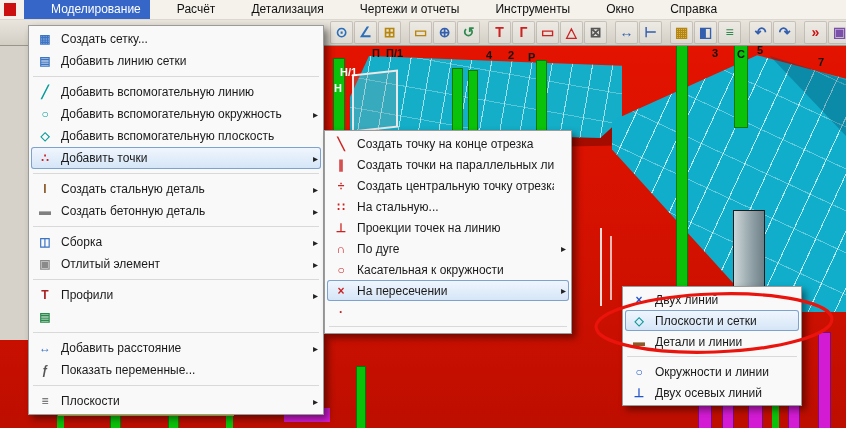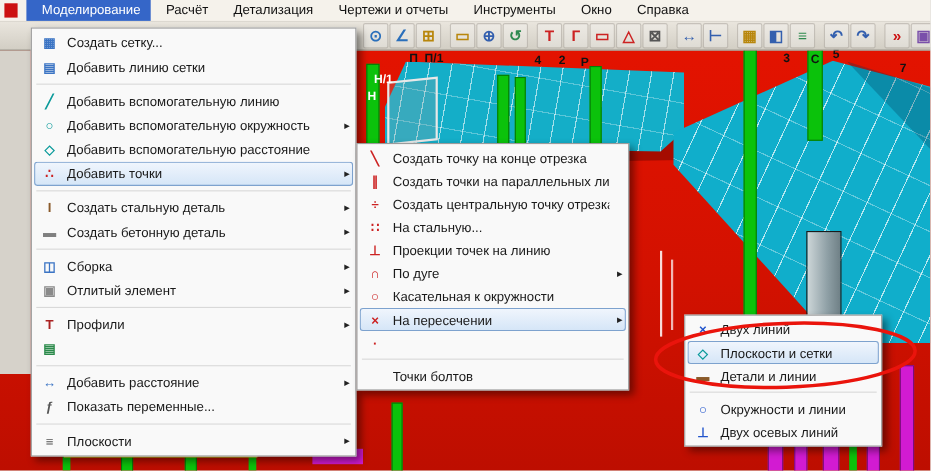--- a/index.html
+++ b/index.html
@@ -3,21 +3,21 @@
 <meta charset="utf-8">
 <style>
   html,body{margin:0;padding:0;width:846px;height:428px;overflow:hidden;}
   #stage{position:relative;width:846px;height:428px;font-family:"Liberation Sans",sans-serif;
          background:#d6d2ca;overflow:hidden;cursor:default;}
 
   
   #menubar{position:absolute;left:0;top:0;width:846px;height:19px;background:#f5f2eb;
            border-bottom:1px solid #dcd8d0;display:flex;align-items:center;z-index:30;font-size:12px;}
   .mb-app-icon{width:12px;height:13px;background:#cc1111;margin:0 8px 0 4px;flex:0 0 12px;}
-  .mb-item{padding:2px 9px 3px 14px;color:#111;white-space:nowrap;}
+  .mb-item{padding:2px 9px 3px 27px;color:#111;white-space:nowrap;}
   .mb-item.active{background:#3566c8;color:#fff;}
 
   
   #toolbar{position:absolute;left:0;top:19px;width:846px;height:27px;box-sizing:border-box;
            background:linear-gradient(#eae6de,#d2cec4);border-bottom:1px solid #9a958c;z-index:5;
            display:flex;align-items:center;gap:1px;padding-left:330px;overflow:hidden;}
   .tb-icon{width:21px;height:21px;flex:0 0 21px;display:flex;align-items:center;justify-content:center;
            font-size:14px;font-weight:bold;background:rgba(255,255,255,.25);border:1px solid rgba(150,145,135,.45);
            border-radius:2px;}
   .tb-sep{width:6px;flex:0 0 6px;height:21px;}
@@ -177,21 +177,21 @@
         <span class="mi-lb">Добавить вспомогательную линию</span>
         <span class="mi-ar"></span>
       </div>
       <div class="mi">
         <span class="mi-ic" style="color: rgb(10, 154, 154);">○</span>
         <span class="mi-lb">Добавить вспомогательную окружность</span>
         <span class="mi-ar">▸</span>
       </div>
       <div class="mi">
         <span class="mi-ic" style="color: rgb(10, 154, 154);">◇</span>
-        <span class="mi-lb">Добавить вспомогательную расстояние</span>
+        <span class="mi-lb">Добавить вспомогательную плоскость</span>
         <span class="mi-ar"></span>
       </div>
       <div class="mi hl">
         <span class="mi-ic" style="color: rgb(204, 34, 34);">∴</span>
         <span class="mi-lb">Добавить точки</span>
         <span class="mi-ar">▸</span>
       </div>
       <div class="menu-sep"></div>
       <div class="mi">
         <span class="mi-ic" style="color: rgb(138, 90, 42);">I</span>
@@ -281,25 +281,20 @@
       <div class="mi hl">
         <span class="mi-ic" style="color: rgb(204, 34, 34);">×</span>
         <span class="mi-lb">На пересечении</span>
         <span class="mi-ar">▸</span>
       </div>
       <div class="mi">
         <span class="mi-ic" style="color: rgb(204, 34, 34);">·</span>
         <span class="mi-ar"></span>
       </div>
       <div class="menu-sep"></div>
-      <div class="mi">
-        <span class="mi-ic" style="color: rgb(85, 85, 85);"></span>
-        <span class="mi-lb">Точки болтов</span>
-        <span class="mi-ar"></span>
-      </div>
     </div>
   <div class="menu" id="menu-3">
       <div class="mi">
         <span class="mi-ic" style="color: rgb(34, 85, 204);">×</span>
         <span class="mi-lb">Двух линий</span>
         <span class="mi-ar"></span>
       </div>
       <div class="mi hl">
         <span class="mi-ic" style="color: rgb(10, 154, 154);">◇</span>
         <span class="mi-lb">Плоскости и сетки</span>

